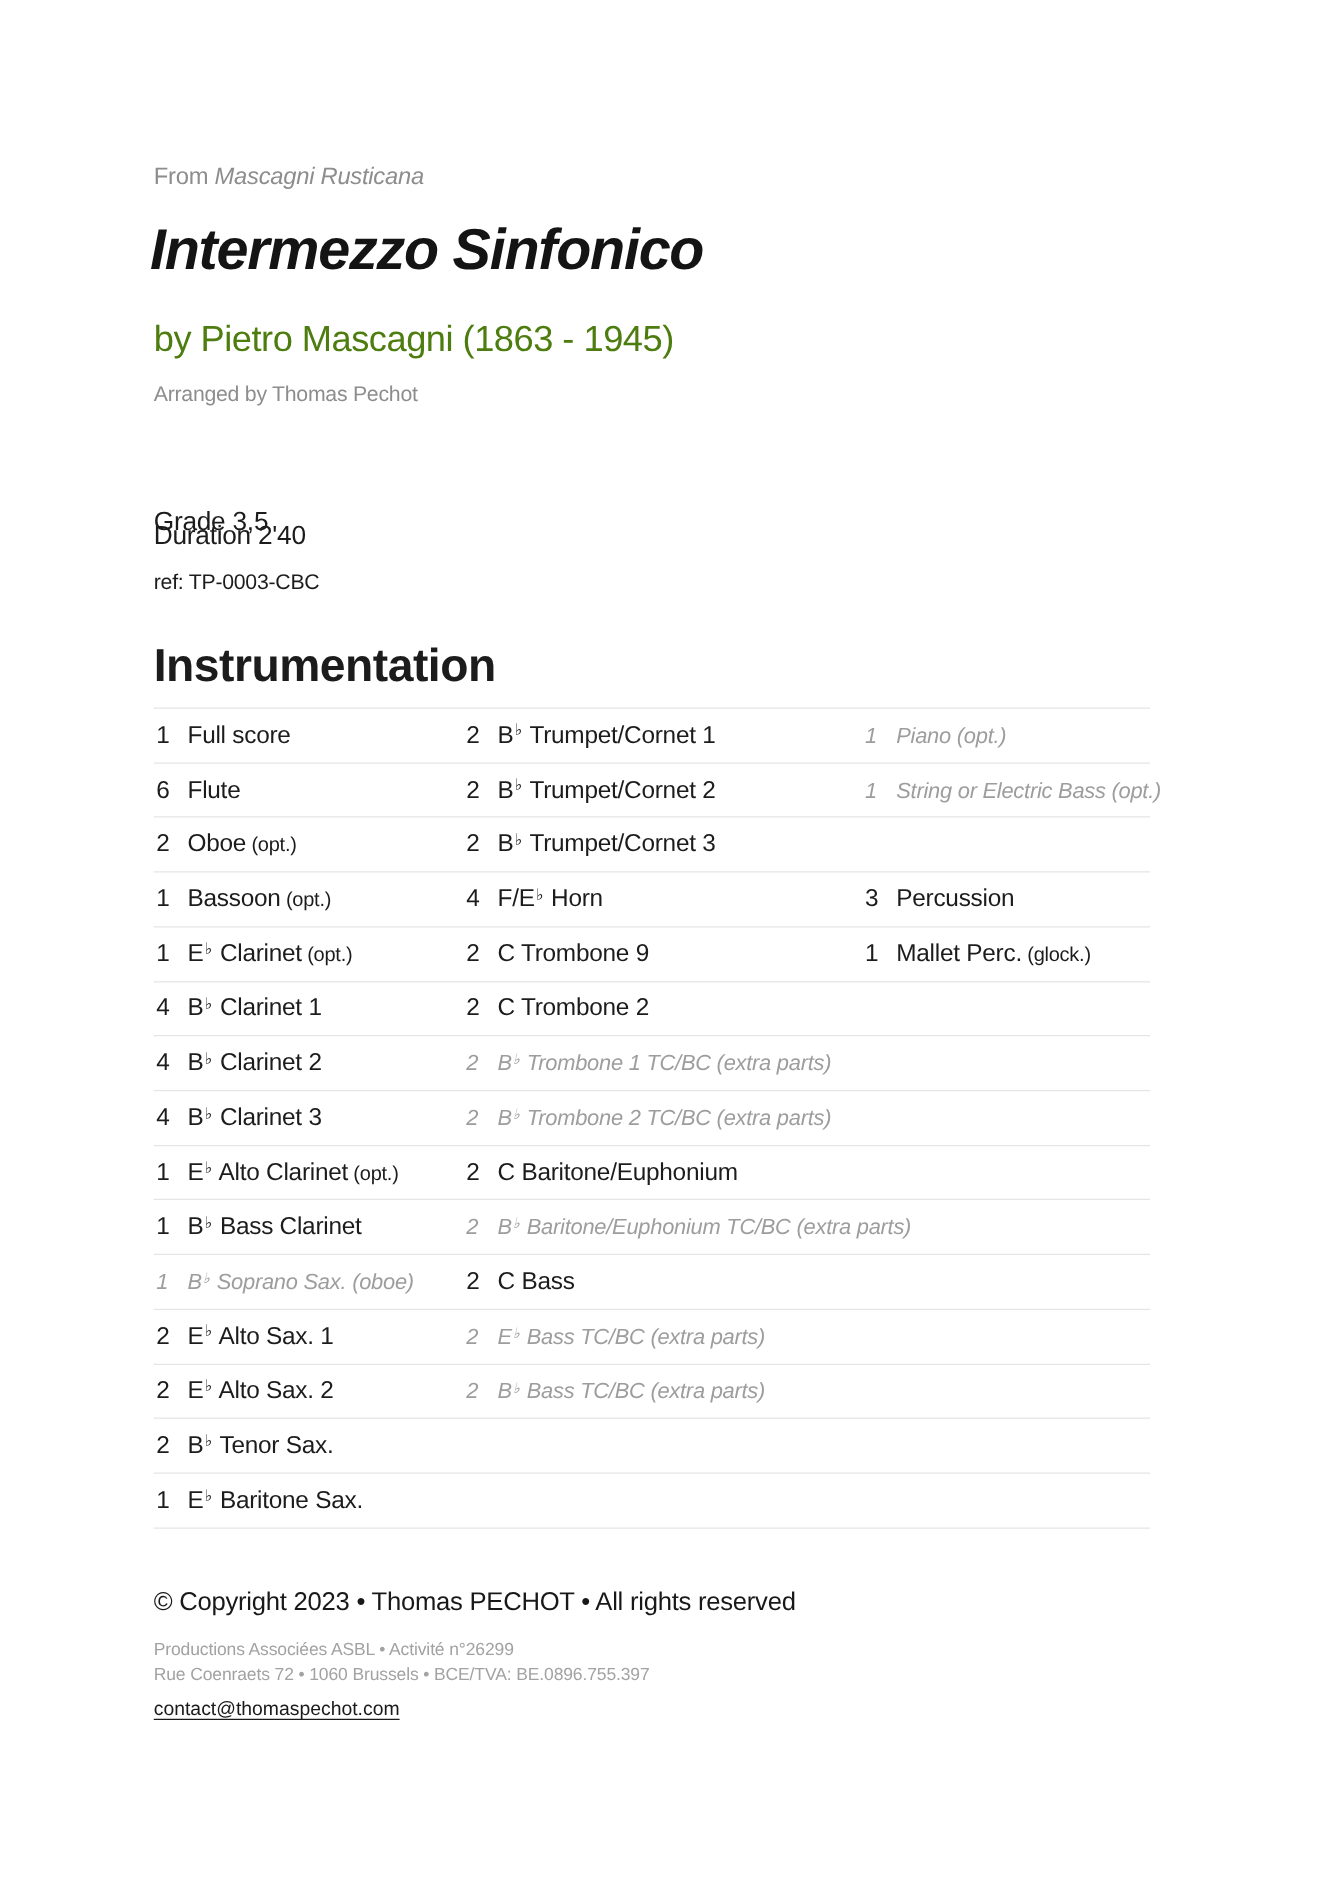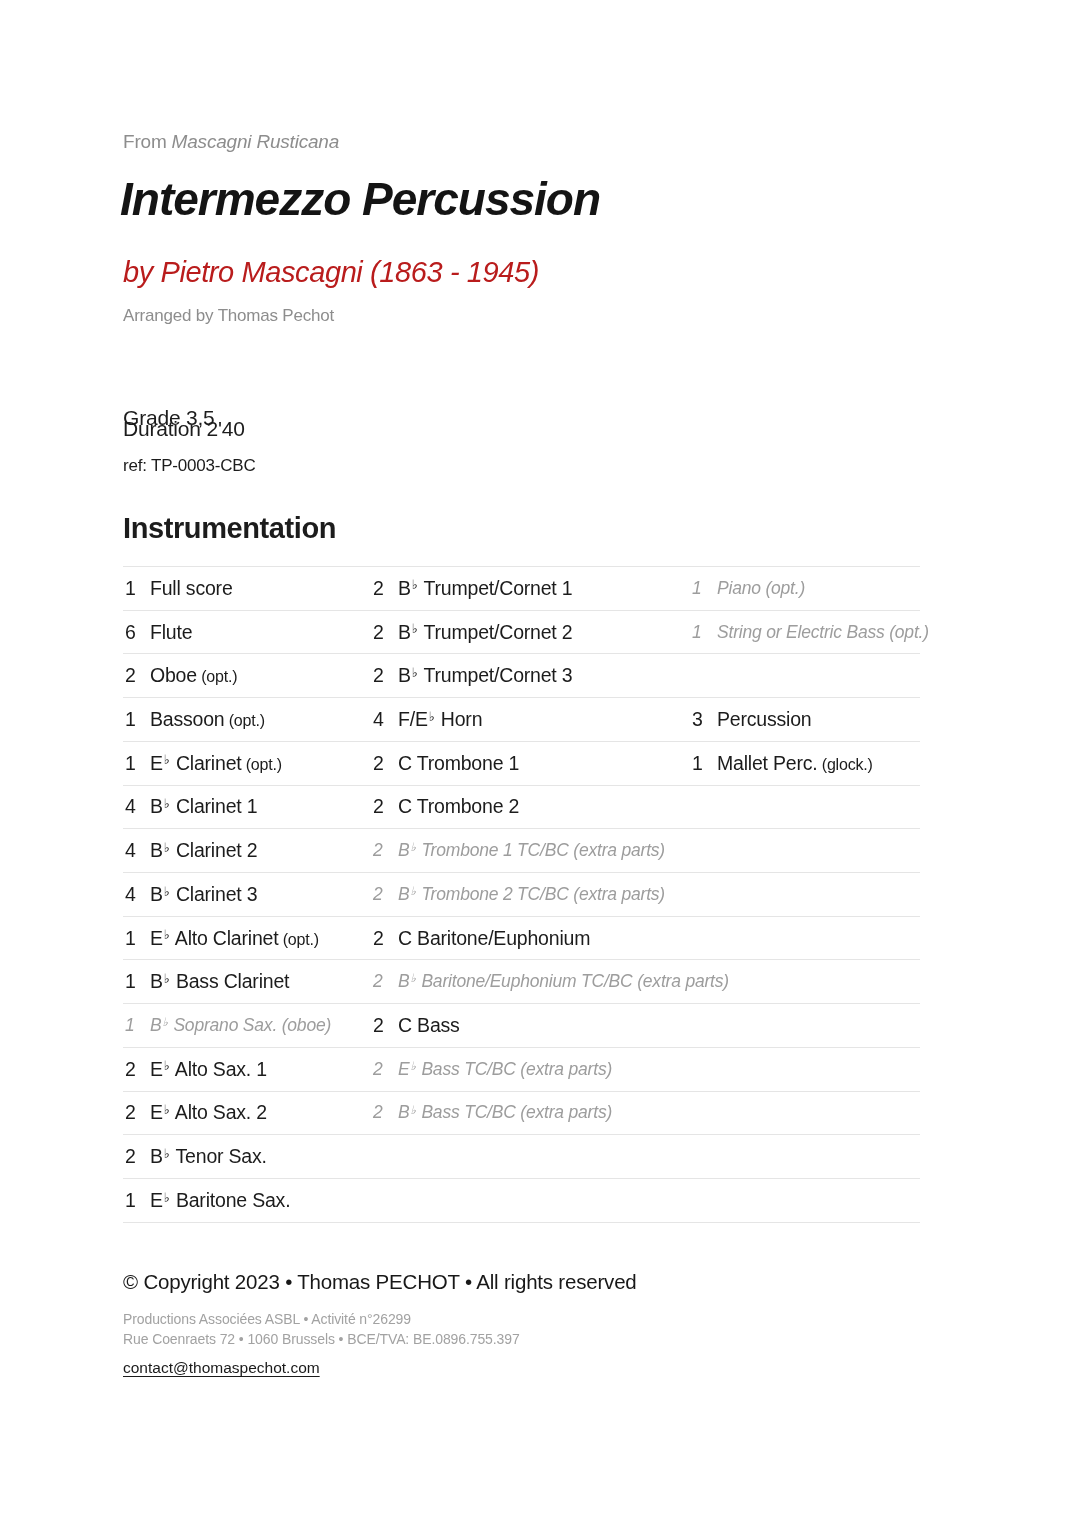--- a/index.html
+++ b/index.html
@@ -12,30 +12,30 @@
   *{margin:0;padding:0;box-sizing:border-box;}
   html,body{width:1071px;height:1515px;overflow:hidden;background:#ffffff;}
   body{font-family:"Liberation Sans",sans-serif;color:var(--ink);position:relative;}
   .abs{position:absolute;left:123px;}
 
   
   .from-line{top:131px;font-size:19px;color:var(--muted-ink);letter-spacing:-0.2px;}
   .from-line em{font-style:italic;}
   .title{top:172px;left:120px;font-size:46px;font-weight:bold;font-style:italic;
          letter-spacing:-1px;color:#141414;}
-  .byline{top:256px;font-size:29px;letter-spacing:-0.4px;color:#b91c1c;font-style:italic;}
+  .byline{top:256px;font-size:29px;letter-spacing:-0.4px;color:#4d7c0f;}
   .arranged{top:306px;font-size:17px;color:var(--muted-ink);letter-spacing:-0.2px;}
 
   
   .grade{top:383px;font-size:21px;letter-spacing:-0.2px;margin-top:23px;}
   .duration{top:417px;font-size:21px;letter-spacing:-0.2px;text-align:right;}
   .ref{top:456px;font-size:17px;letter-spacing:-0.2px;}
 
   
-  .section-title{top:512px;font-size:29px;font-weight:bold;letter-spacing:-0.4px;}
+  .section-title{top:512px;font-size:37px;font-weight:bold;letter-spacing:-0.4px;}
 
   
   .instr-table{top:566px;width:797px;border-bottom:1px solid var(--line);}
   .irow{display:flex;height:43.73px;border-top:1px solid var(--line);align-items:center;}
   .cell{display:flex;align-items:baseline;height:100%;align-items:center;}
   .cell.c1{width:247px;padding-left:2px;}
   .cell.c2{width:320px;padding-left:3px;}
   .cell.c3{width:230px;padding-left:2px;}
   .qty{display:inline-block;width:15px;margin-right:10px;font-size:19.5px;flex:none;}
   .iname{font-size:19.5px;white-space:nowrap;letter-spacing:-0.2px;}
@@ -49,21 +49,21 @@
   .copyright{top:1270px;font-size:20.5px;letter-spacing:-0.2px;color:#181818;}
   .legal{top:1309px;font-size:14px;line-height:20px;color:var(--legal);letter-spacing:-0.1px;}
   .email{top:1359px;font-size:15.5px;}
   .email a{color:#1a1a1a;text-decoration:underline;text-underline-offset:3px;}
 </style>
 </head>
 <body>
 
 <div class="abs from-line"><span>From </span><em>Mascagni Rusticana</em></div>
 
-<h1 class="abs title">Intermezzo Percussion</h1>
+<h1 class="abs title">Intermezzo Sinfonico</h1>
 
 <div class="abs byline">by Pietro Mascagni (1863 - 1945)</div>
 
 <div class="abs arranged">Arranged by Thomas Pechot</div>
 
 <div class="abs grade">Grade 3,5</div>
 <div class="abs duration">Duration 2'40</div>
 <div class="abs ref">ref: TP-0003-CBC</div>
 
 <h2 class="abs section-title">Instrumentation</h2>
@@ -122,21 +122,21 @@
         <span class="iname">Percussion</span>
       </div>
     </div>
     <div class="irow">
       <div class="cell c1">
         <span class="qty">1</span>
         <span class="iname">E<sup class="flat">♭</sup> Clarinet<span class="sfx"> (opt.)</span></span>
       </div>
       <div class="cell c2">
         <span class="qty">2</span>
-        <span class="iname">C Trombone 1</span>
+        <span class="iname">C Trombone 9</span>
       </div>
       <div class="cell c3">
         <span class="qty">1</span>
         <span class="iname">Mallet Perc.<span class="sfx"> (glock.)</span></span>
       </div>
     </div>
     <div class="irow">
       <div class="cell c1">
         <span class="qty">4</span>
         <span class="iname">B<sup class="flat">♭</sup> Clarinet 1</span>

